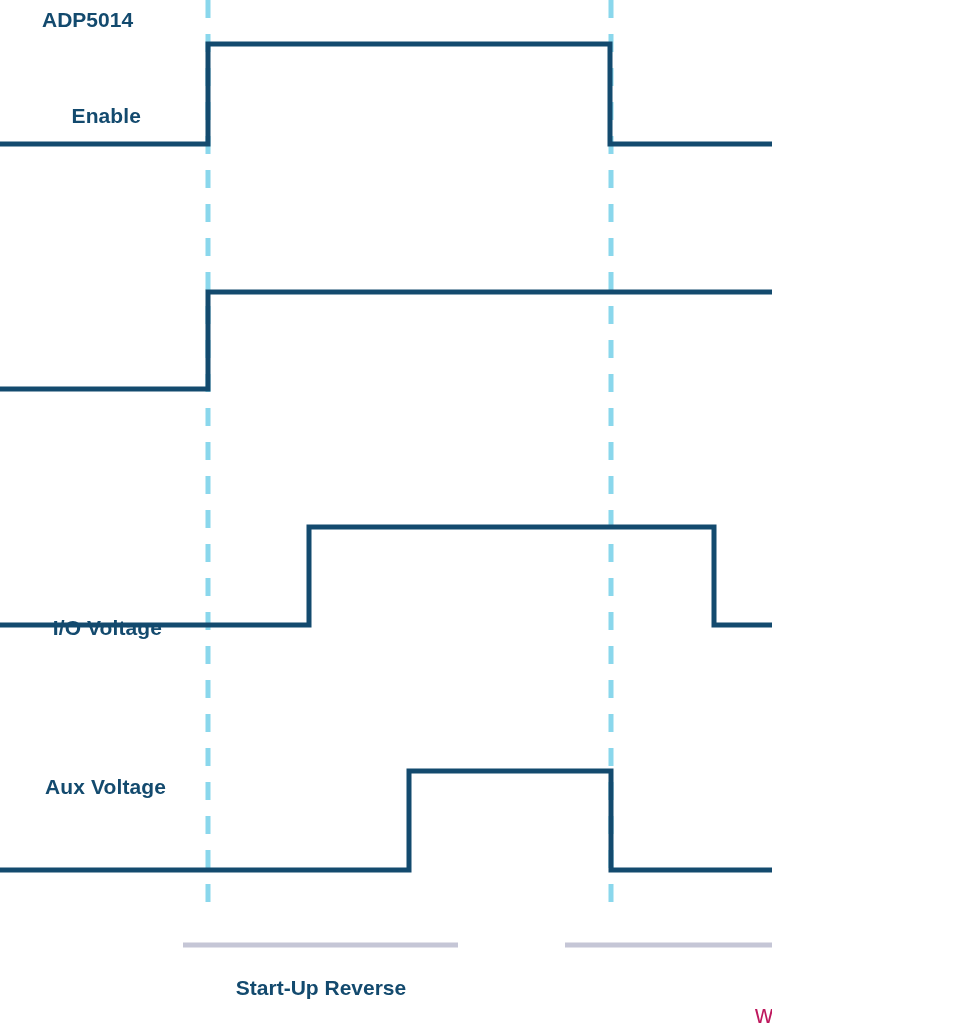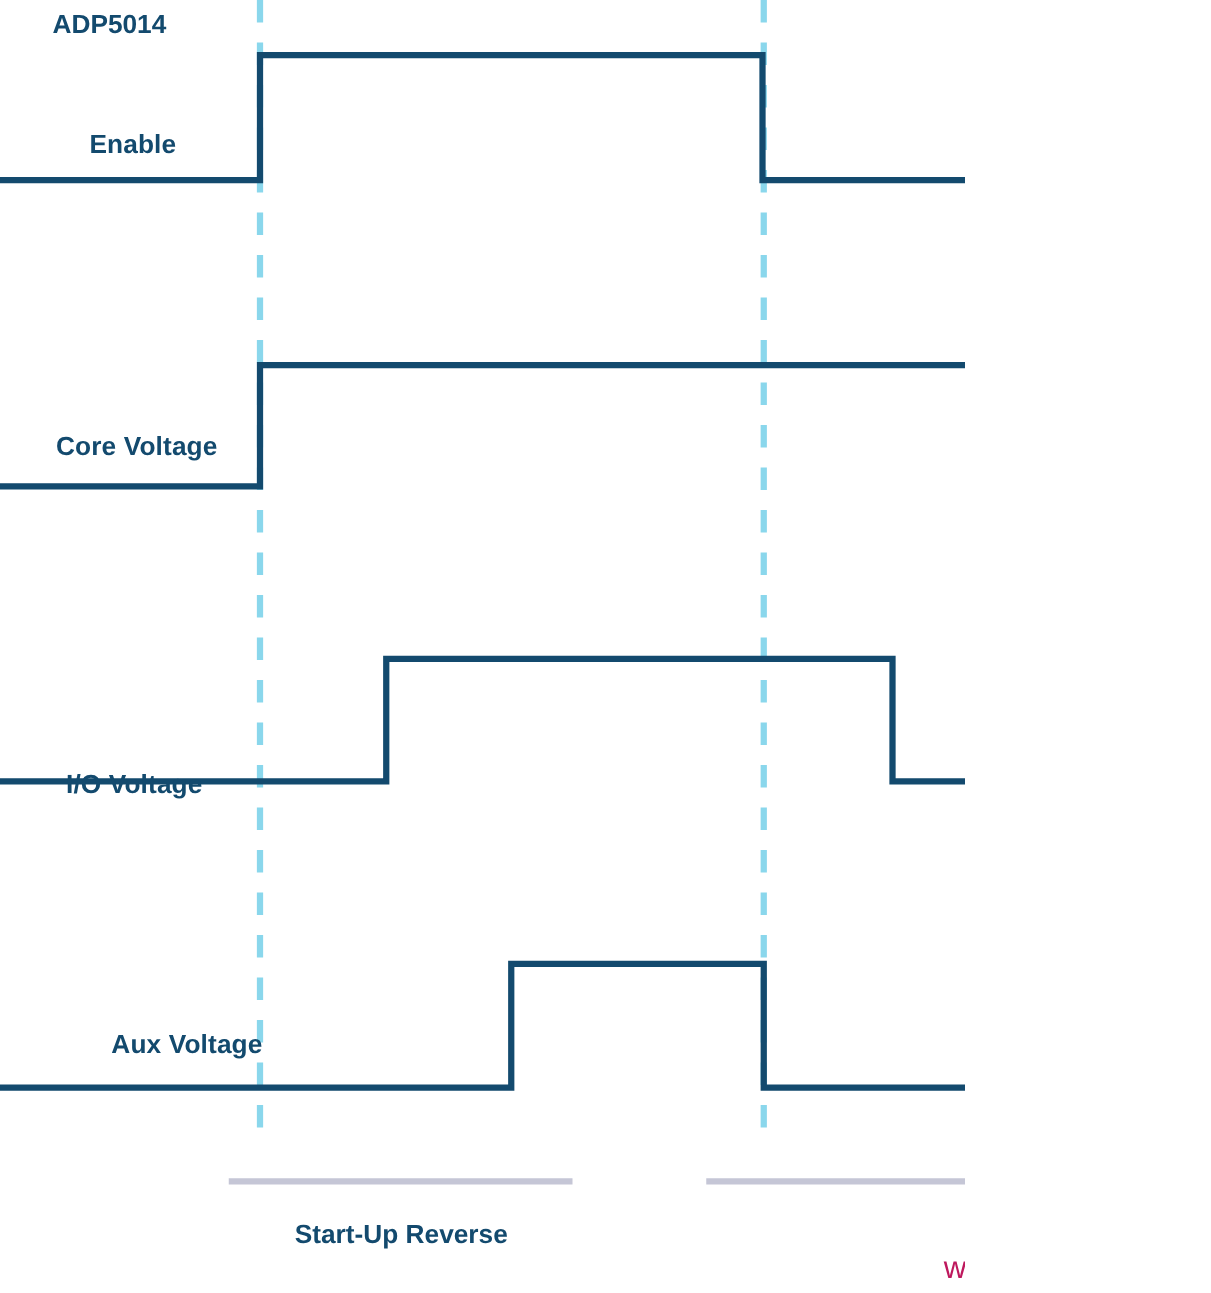--- a/index.html
+++ b/index.html
@@ -83,24 +83,23 @@
     <g stroke="#c5c6d6" stroke-width="5" stroke-linecap="butt">
       <line id="bracket-0" x1="183" x2="458" y1="945" y2="945"></line>
       <line id="bracket-1" x1="565" x2="830" y1="945" y2="945"></line>
     </g>
   </svg>
 
   <div class="chip-title" style="left:42px; top:8px;">ADP5014</div>
 
   <div class="wave-label" style="left:4px; top:104px; width:137px;">Enable</div>
 
-  <div class="wave-label" style="left:0px; top:346px; width:174px;">Core Voltage</div>
 
   <div class="wave-label" style="left:0px; top:616px; width:162px;">I/O Voltage</div>
 
-  <div class="wave-label" style="left:0px; top:824px; width:166px;padding-left:44px;">Aux Voltage</div>
+  <div class="wave-label" style="left:0px; top:775px; width:166px;">Aux Voltage</div>
 
   <div class="seq-caption" style="left:140px; top:972px; width:362px;">Start-Up Reverse</div>
 
 
   <div class="watermark" style="left:755px; top:1000px;">www.cntronics.com</div>
 
 </div>
 
 </body></html>

